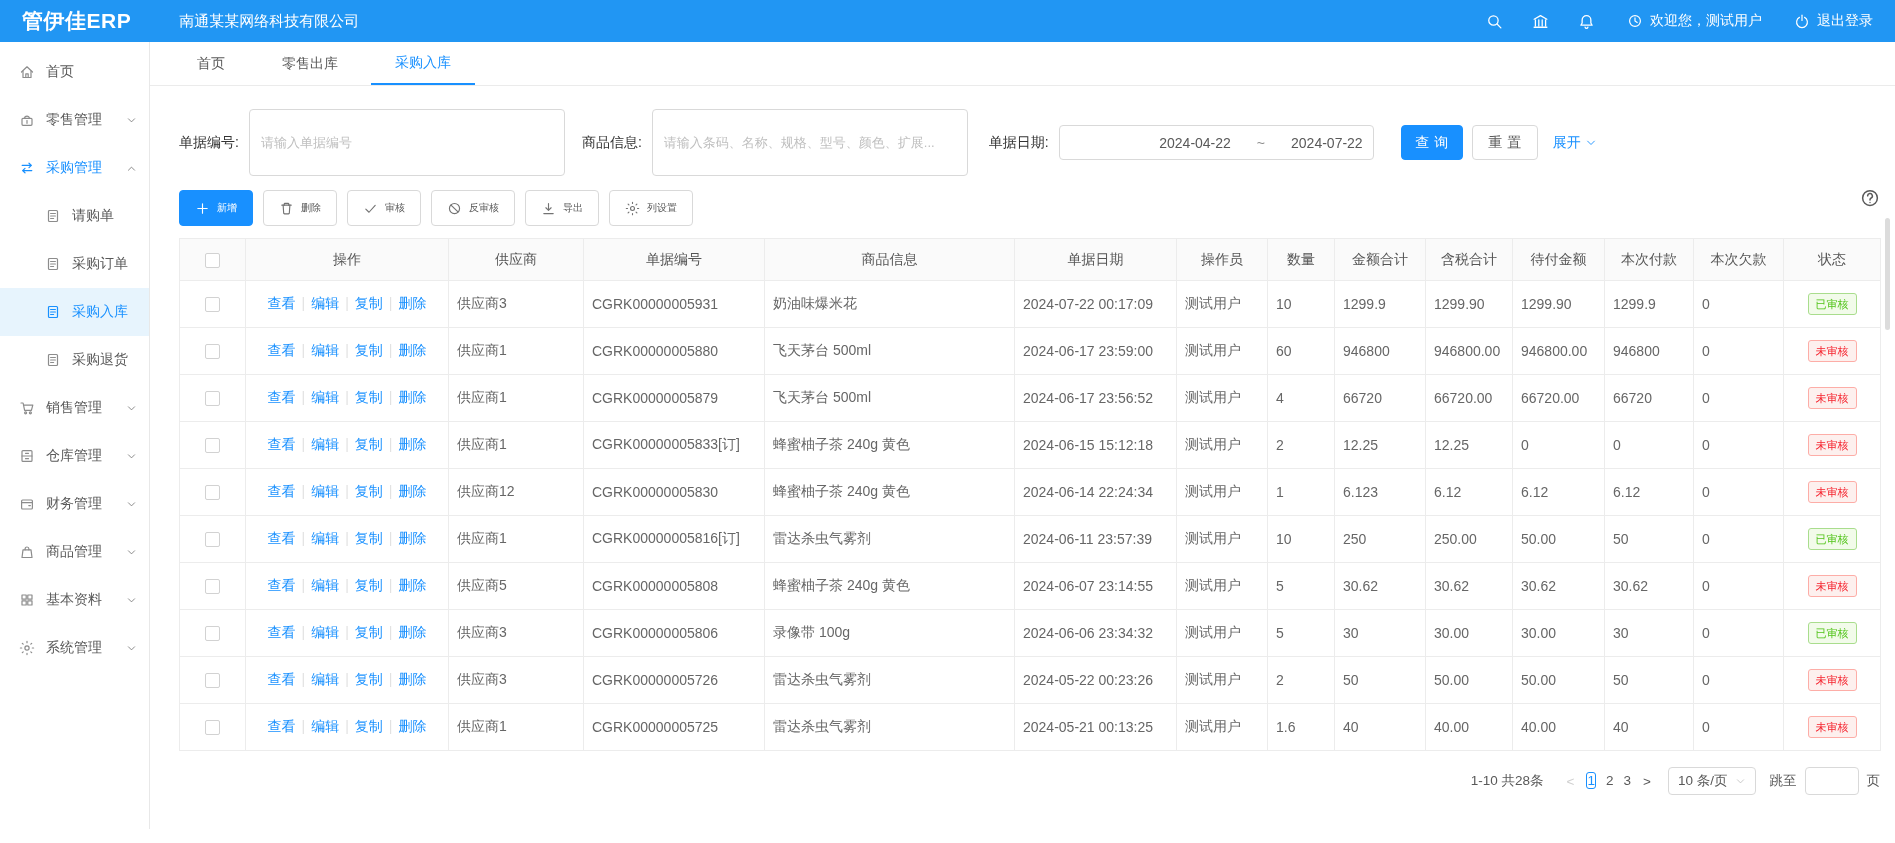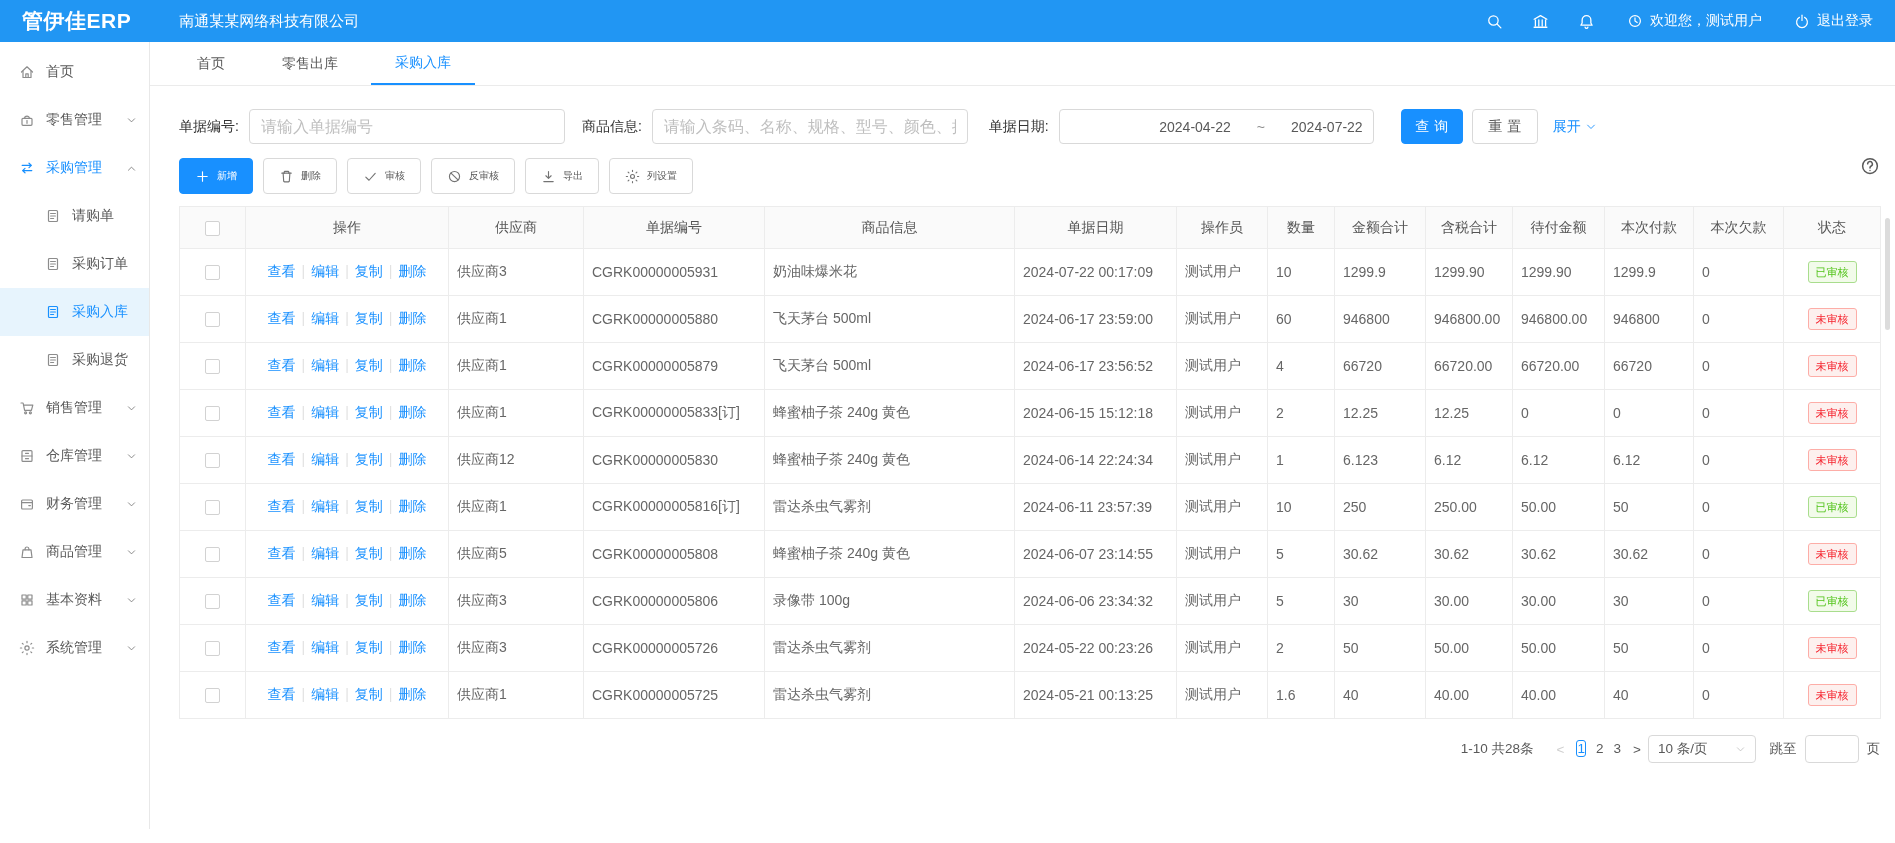--- a/index.html
+++ b/index.html
@@ -34,21 +34,21 @@
   .tab.active{color:#1890ff;border-bottom:2px solid #1890ff;}
 
   .content{padding:0 15px 0 29px;position:relative;}
 
   
   .filter-row{margin-top:23px;display:flex;align-items:center;}
   .fgroup{display:flex;align-items:center;}
   .fgroup2{margin-left:17px;}
   .fgroup3{margin-left:21px;}
   .flabel{color:#333;margin-right:10px;white-space:nowrap;}
-  .ftext{width:292px;height:33px;border:1px solid #d9d9d9;border-radius:4px;padding:0 11px;font-size:16px;color:#595959;outline:none;box-sizing:content-box;}
+  .ftext{width:292px;height:33px;border:1px solid #d9d9d9;border-radius:4px;padding:16px 11px;font-size:13px;color:#595959;outline:none;box-sizing:content-box;}
   .ftext::placeholder{color:#bfbfbf;}
   .daterange{width:293px;height:33px;border:1px solid #d9d9d9;border-radius:4px;display:flex;align-items:center;justify-content:flex-end;color:#595959;cursor:pointer;padding:0 10px;}
   .daterange .dsep{margin:0 26px;color:#8c8c8c;}
   .btn{height:35px;border-radius:4px;font-size:14px;display:flex;align-items:center;justify-content:center;cursor:pointer;box-sizing:border-box;}
   .btn span{letter-spacing:5px;margin-right:-5px;}
   .btn-search{margin-left:27px;width:62px;background:#1890ff;border:1px solid #1890ff;color:#fff;}
   .btn-reset{margin-left:9px;width:66px;background:#fff;border:1px solid #d9d9d9;color:#595959;}
   .expand-link{margin-left:15px;color:#1890ff;display:flex;align-items:center;cursor:pointer;}
   .expand-link .echev{width:12px;height:12px;display:flex;margin-left:4px;}
 
@@ -76,21 +76,21 @@
   .badge.approved{color:#52c41a;border:1px solid #a9dd8d;background:#f2fbea;}
   .badge.unapproved{color:#f5222d;border:1px solid #fdada7;background:#fdf0ee;}
 
   
   .pagination{margin-top:16px;display:flex;justify-content:flex-end;align-items:center;font-size:13.5px;color:#595959;}
   .pg-summary{margin-right:16px;}
   .pg-arrow{width:22px;text-align:center;cursor:pointer;user-select:none;}
   .pg-arrow.disabled{color:#cfcfcf;cursor:default;}
   .pg-num{min-width:26px;height:26px;line-height:26px;text-align:center;margin:0 5px;border-radius:3px;cursor:pointer;box-sizing:border-box;}
   .pg-num.current{border:1px solid #1890ff;color:#1890ff;line-height:24px;}
-  .pg-size{margin-left:0;height:28px;border:1px solid #d9d9d9;border-radius:4px;display:flex;align-items:center;padding:0 9px;cursor:pointer;color:#595959;box-sizing:border-box;gap:20px;}
+  .pg-size{margin-left:10px;height:28px;border:1px solid #d9d9d9;border-radius:4px;display:flex;align-items:center;padding:0 9px;cursor:pointer;color:#595959;box-sizing:border-box;}
   .pg-size .schev{width:11px;height:11px;display:flex;margin-left:7px;color:#bfbfbf;}
   .pg-jump{margin-left:14px;}
   .pg-input{width:54px;height:28px;border:1px solid #d9d9d9;border-radius:4px;margin:0 8px;box-sizing:border-box;outline:none;}
   .scroll-thumb{position:absolute;right:5px;top:218px;width:5px;height:112px;background:#dcdcdc;border-radius:3px;}
 </style>
 </head>
 <body>
 
 <div class="app">
 

